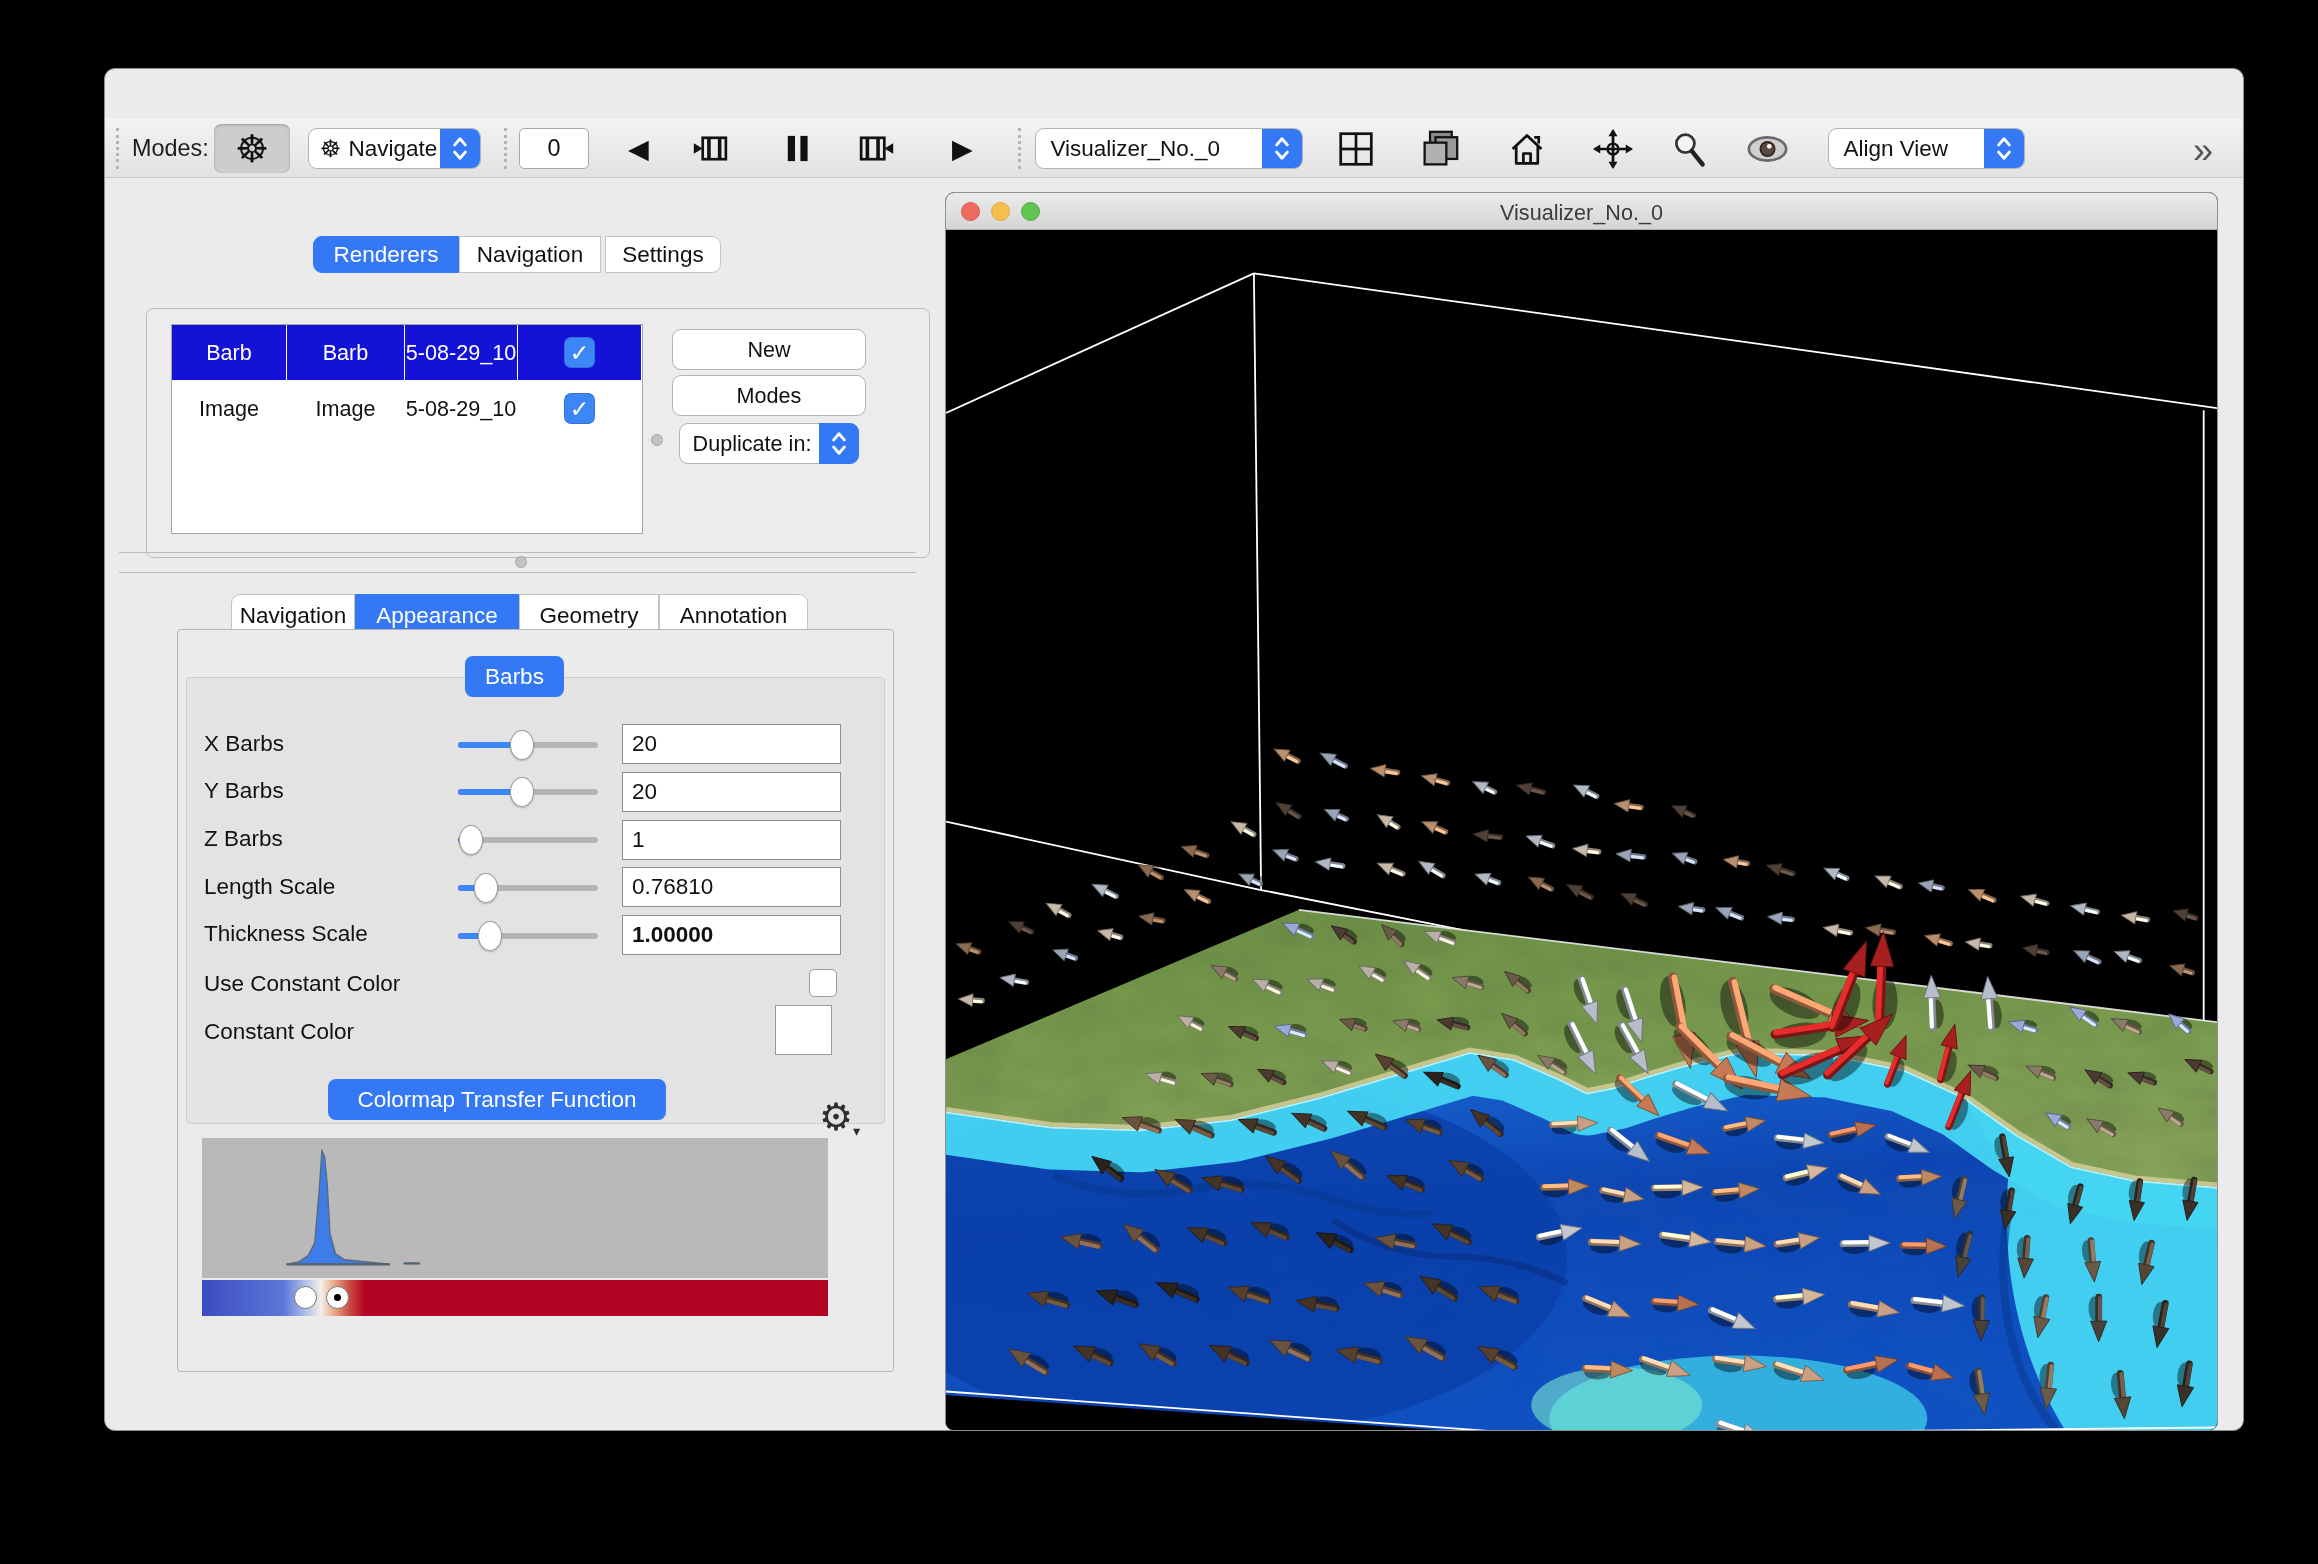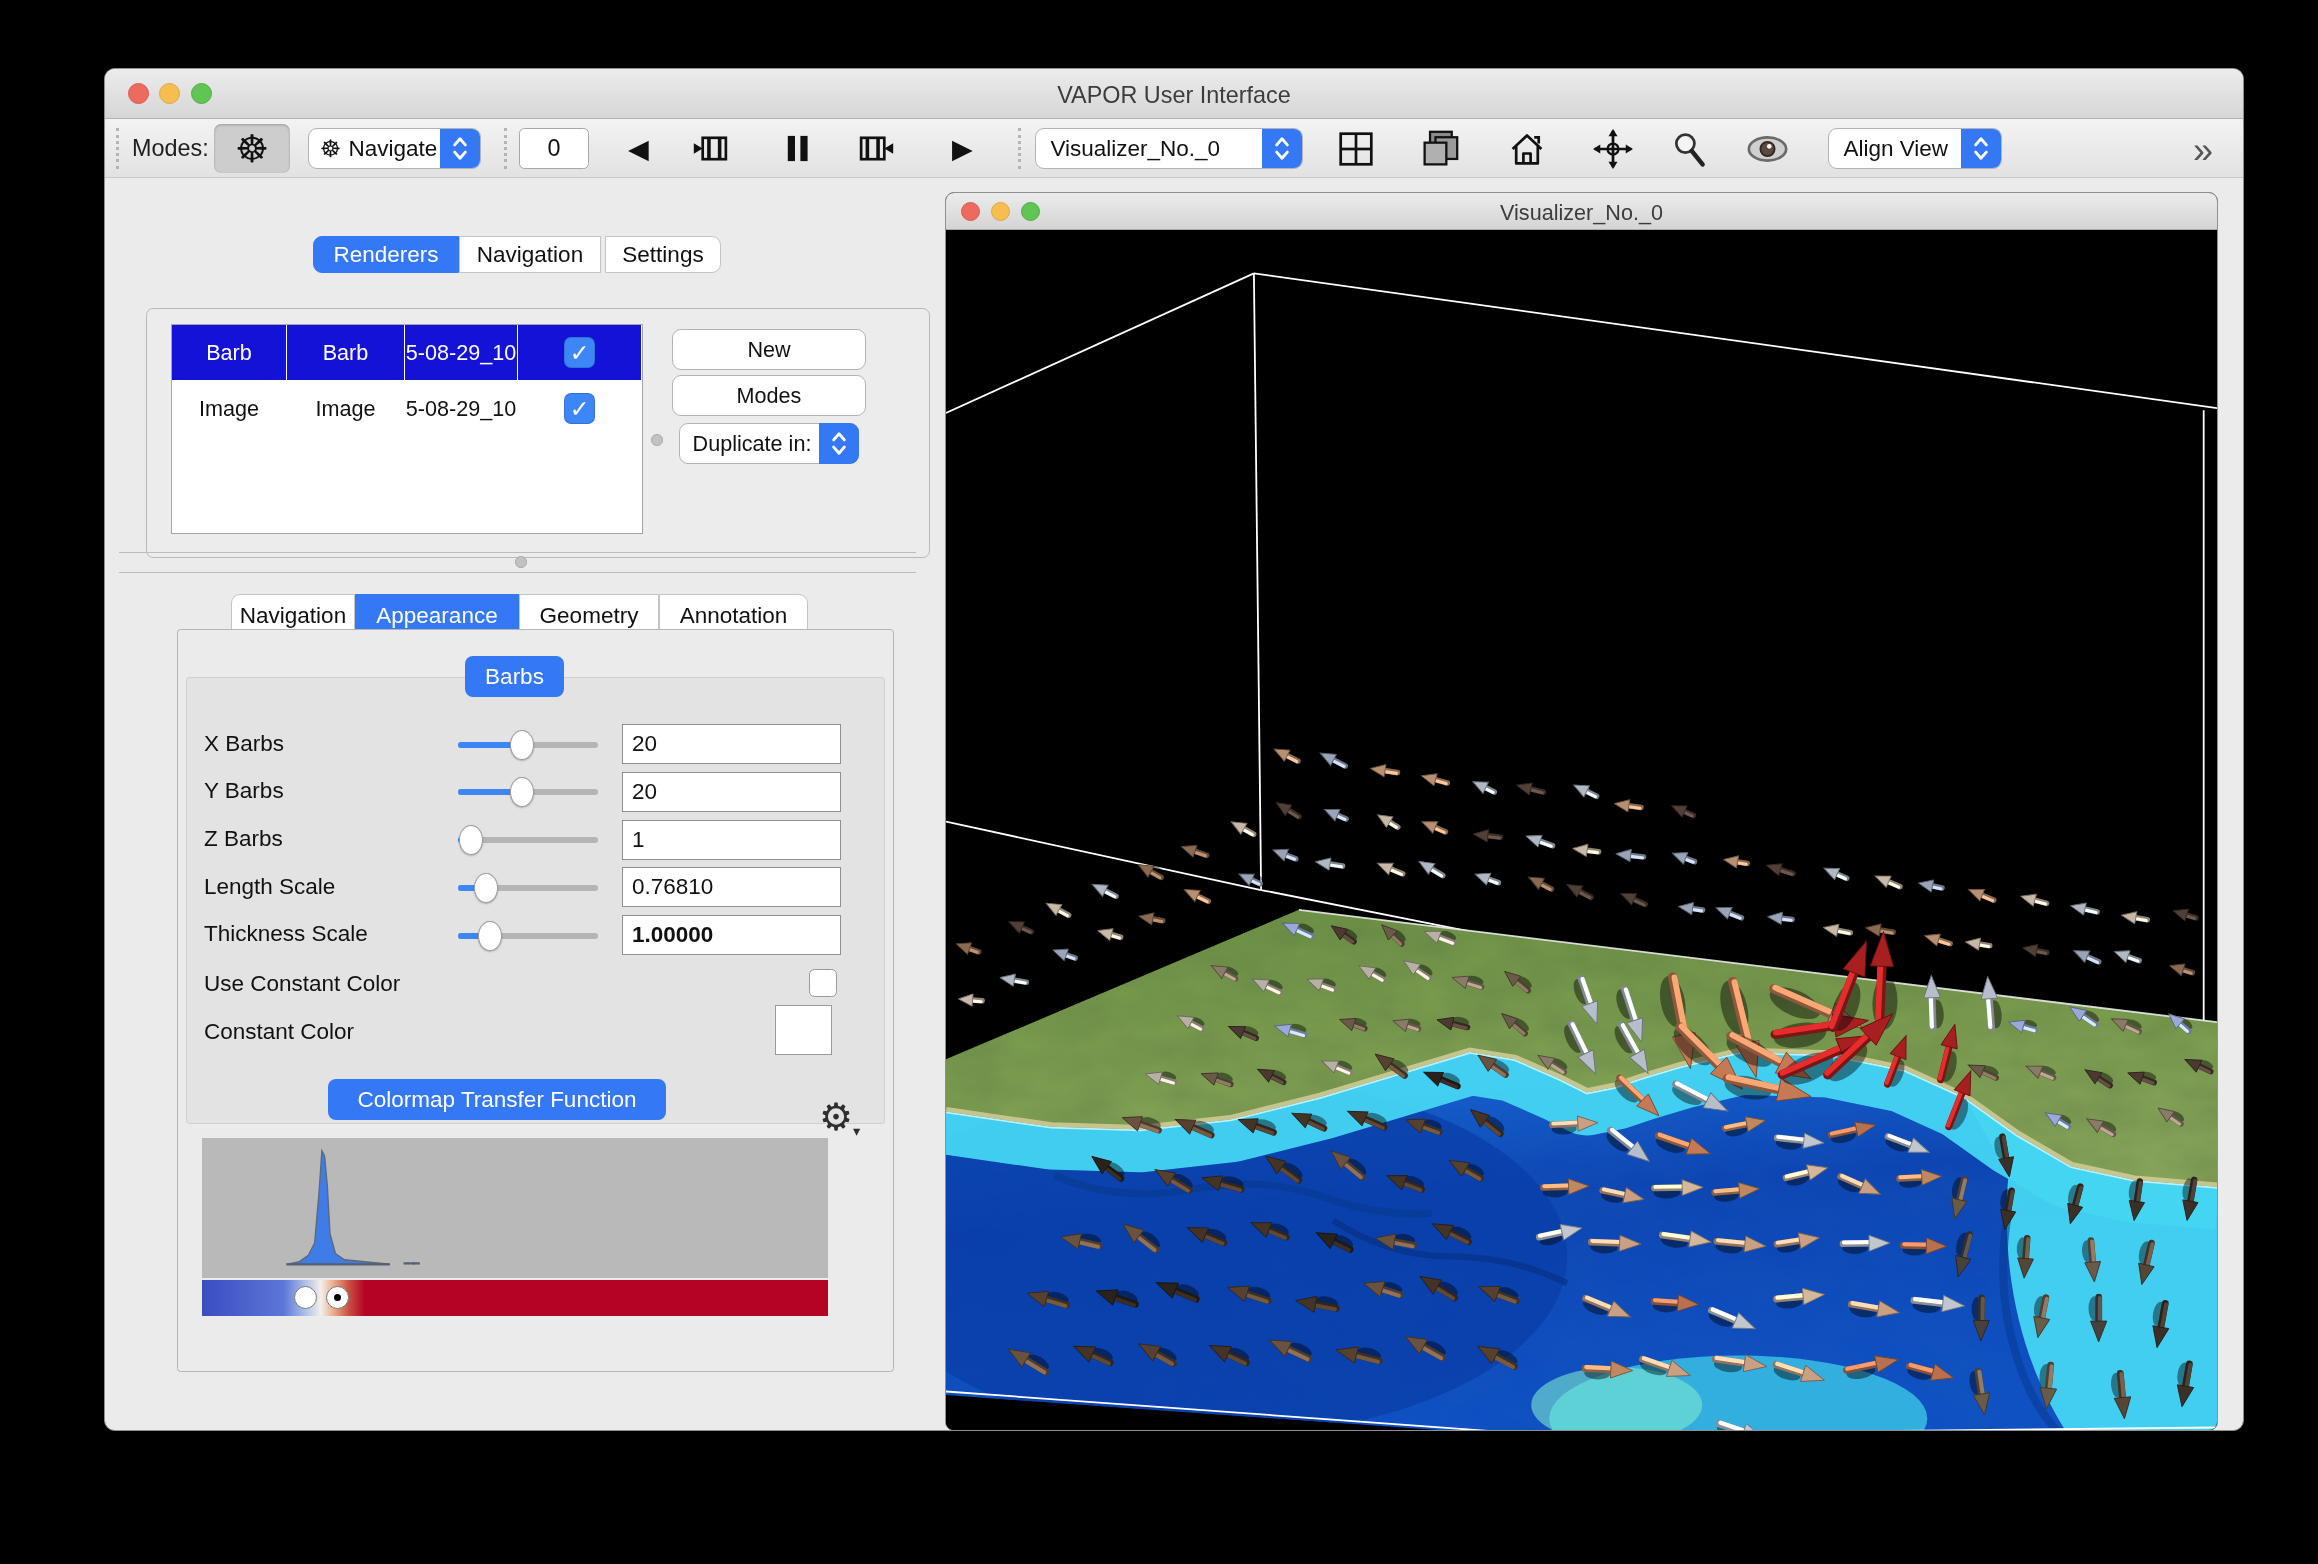--- a/index.html
+++ b/index.html
@@ -79,26 +79,20 @@
     border-bottom:0.9px solid #aaa;}
   .vis .tl{width:19px;height:19px;top:9px;}
   .vis-title{position:absolute;left:0;right:0;top:7.2px;text-align:center;font-size:21.6px;color:#3c3c3c;}
   .viewport{position:absolute;left:0;top:37px;width:1273px;height:1203px;background:#000;}
 </style>
 </head>
 <body>
 
 <div class="window">
 
-  <div class="titlebar">
-    <div class="tl red" style="left:22.5px"></div>
-    <div class="tl yellow" style="left:54px"></div>
-    <div class="tl green" style="left:86px"></div>
-    <div class="win-title">VAPOR User Interface</div>
-  </div>
 
   <div class="toolbar">
     <div class="vsep" style="left:10.8px"></div>
     <div class="tb-label" style="left:27px">Modes:</div>
     <div class="tb-btn active" style="left:109px;width:76px">
       <span class="glyph" style="font-size:38px">☸</span>
     </div>
     <div class="dropdown" style="left:203px;width:173px">
       <span class="glyph" style="font-size:24px;padding-left:10.8px">☸</span>
       <span class="dd-text" style="padding-left:7.2px">Navigate</span>
@@ -184,21 +178,21 @@
           <line x1="24" y1="23" x2="36" y2="38" stroke="#222" stroke-width="5" stroke-linecap="round"></line>
         </svg>
       </div>
     <div class="icon-btn" style="left:1638px">
       <svg width="43" height="32" viewBox="0 0 48 36">
           <ellipse cx="24" cy="18" rx="21" ry="13" fill="#cfcfcf" stroke="#6a6a6a" stroke-width="3"></ellipse>
           <circle cx="24" cy="18" r="8" fill="#5a4a42" stroke="#33261f" stroke-width="2"></circle>
           <circle cx="26" cy="15" r="2.6" fill="#fff"></circle>
         </svg>
       </div>
-    <div class="dropdown" style="left:1723px;width:174px">
+    <div class="dropdown" style="left:1723px;width:197px">
       <span class="dd-text">Align View</span>
       <span class="dd-chev">
         <svg width="16" height="25" viewBox="0 0 18 28">
             <path d="M3 10 L9 3 L15 10 M3 18 L9 25 L15 18" fill="none" stroke="#fff" stroke-width="3.2" stroke-linecap="round" stroke-linejoin="round"></path>
           </svg>
       </span>
     </div>
     <div class="overflow" style="left:2088px">»</div>
   </div>
 

